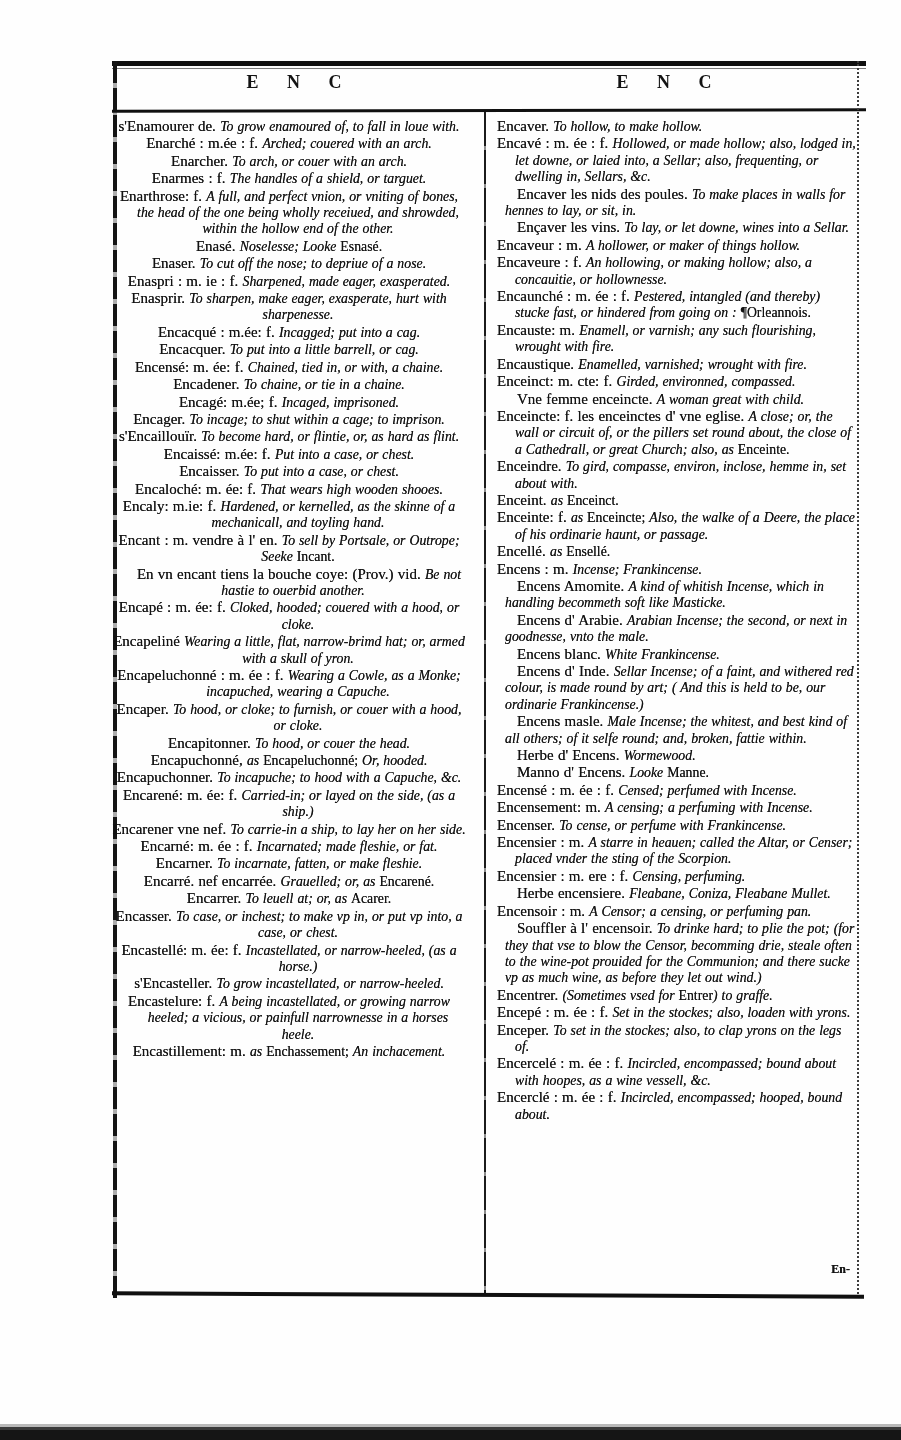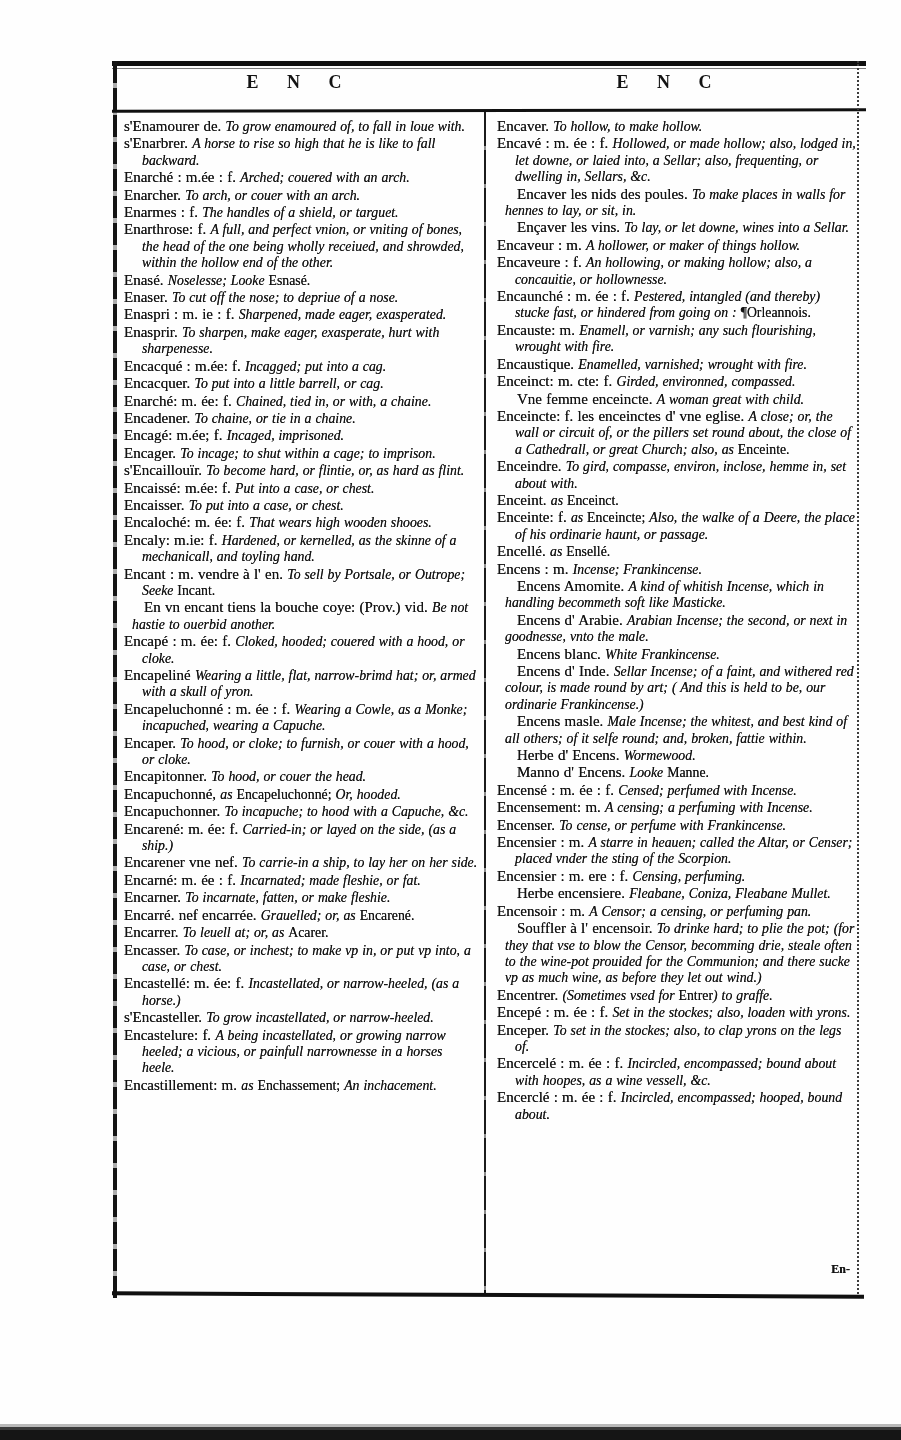--- a/index.html
+++ b/index.html
@@ -22,21 +22,21 @@
   .scan-band{position:absolute;left:0;top:1424px;width:901px;height:16px;
       background:linear-gradient(to bottom,#b9b9b9 0 3px,#3a3a3a 3px 6px,#151515 6px 16px);}
 
   .col-header{position:absolute;top:72px;width:300px;text-align:center;
       font-size:18px;font-weight:bold;letter-spacing:12px;color:#131313;}
   .col-header.left{left:150px;}
   .col-header.right{left:520px;}
 
   .column{position:absolute;top:118px;font-size:13.8px;line-height:16.4px;
       text-align:left;word-spacing:0.5px;text-shadow:0 0 0.4px rgba(10,10,10,.8);}
-  .column.left{left:124px;width:354px;}
+  .column.left{left:112px;width:354px;text-align:center;}
   .column.right{left:497px;width:360px;}
 
   .entry{padding-left:18px;text-indent:-18px;}
   .entry.sub{padding-left:8px;text-indent:12px;}
   .entry .head{font-size:15px;}
   .entry .ro{font-style:normal;}
   .entry .it{font-style:italic;}
 
   .catchword{position:absolute;left:790px;top:1262px;width:60px;text-align:right;
       font-size:12px;font-weight:bold;text-shadow:0 0 0.4px rgba(10,10,10,.8);}
@@ -53,32 +53,31 @@
   <div class="col-header right">E N C</div>
 
   <div class="rule header-rule"></div>
 
   <div class="left-border"></div>
   <div class="right-border"></div>
   <div class="center-divider"></div>
 
   <div class="column left">
       <div class="entry"><span class="ro head">s'Enamourer de. </span><span class="it">To grow enamoured of, to fall in loue with.</span></div>
-      <div class="entry"><span class="ro head">s'Enarbrer. </span><span class="it">A horse to rise so high that he is like to fall backward.</span></div>
       <div class="entry"><span class="ro head">Enarché : m.ée : f. </span><span class="it">Arched; couered with an arch.</span></div>
       <div class="entry"><span class="ro head">Enarcher. </span><span class="it">To arch, or couer with an arch.</span></div>
       <div class="entry"><span class="ro head">Enarmes : f. </span><span class="it">The handles of a shield, or targuet.</span></div>
       <div class="entry"><span class="ro head">Enarthrose: f. </span><span class="it">A full, and perfect vnion, or vniting of bones, the head of the one being wholly receiued, and shrowded, within the hollow end of the other.</span></div>
       <div class="entry"><span class="ro head">Enasé. </span><span class="it">Noselesse; Looke </span><span class="ro">Esnasé.</span></div>
       <div class="entry"><span class="ro head">Enaser. </span><span class="it">To cut off the nose; to depriue of a nose.</span></div>
       <div class="entry"><span class="ro head">Enaspri : m. ie : f. </span><span class="it">Sharpened, made eager, exasperated.</span></div>
       <div class="entry"><span class="ro head">Enasprir. </span><span class="it">To sharpen, make eager, exasperate, hurt with sharpenesse.</span></div>
       <div class="entry"><span class="ro head">Encacqué : m.ée: f. </span><span class="it">Incagged; put into a cag.</span></div>
       <div class="entry"><span class="ro head">Encacquer. </span><span class="it">To put into a little barrell, or cag.</span></div>
-      <div class="entry"><span class="ro head">Enarché: m. ée: f. </span><span class="it">Chained, tied in, or with, a chaine.</span></div>
+      <div class="entry"><span class="ro head">Encensé: m. ée: f. </span><span class="it">Chained, tied in, or with, a chaine.</span></div>
       <div class="entry"><span class="ro head">Encadener. </span><span class="it">To chaine, or tie in a chaine.</span></div>
       <div class="entry"><span class="ro head">Encagé: m.ée; f. </span><span class="it">Incaged, imprisoned.</span></div>
       <div class="entry"><span class="ro head">Encager. </span><span class="it">To incage; to shut within a cage; to imprison.</span></div>
       <div class="entry"><span class="ro head">s'Encaillouïr. </span><span class="it">To become hard, or flintie, or, as hard as flint.</span></div>
       <div class="entry"><span class="ro head">Encaissé: m.ée: f. </span><span class="it">Put into a case, or chest.</span></div>
       <div class="entry"><span class="ro head">Encaisser. </span><span class="it">To put into a case, or chest.</span></div>
       <div class="entry"><span class="ro head">Encaloché: m. ée: f. </span><span class="it">That wears high wooden shooes.</span></div>
       <div class="entry"><span class="ro head">Encaly: m.ie: f. </span><span class="it">Hardened, or kernelled, as the skinne of a mechanicall, and toyling hand.</span></div>
       <div class="entry"><span class="ro head">Encant : m. vendre à l' en. </span><span class="it">To sell by Portsale, or Outrope; Seeke </span><span class="ro">Incant.</span></div>
       <div class="entry sub"><span class="ro head">En vn encant tiens la bouche coye: (Prov.) vid. </span><span class="it">Be not hastie to ouerbid another.</span></div>

